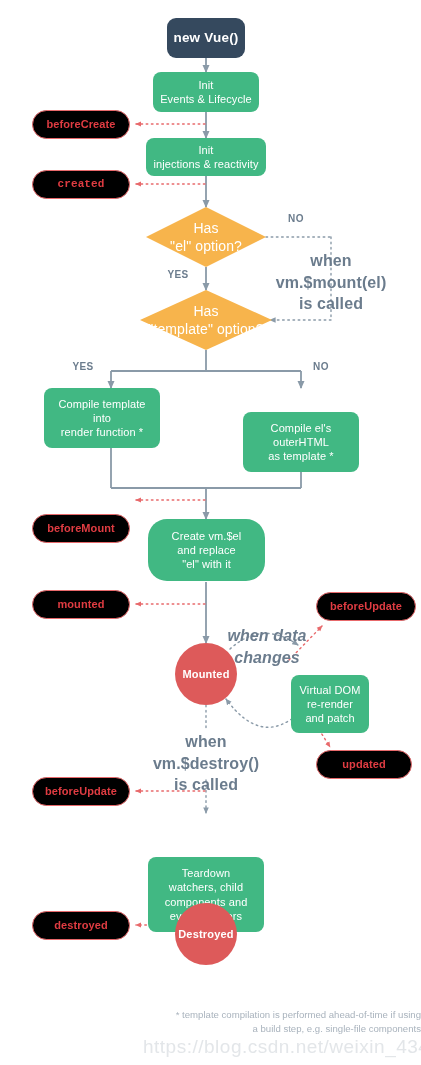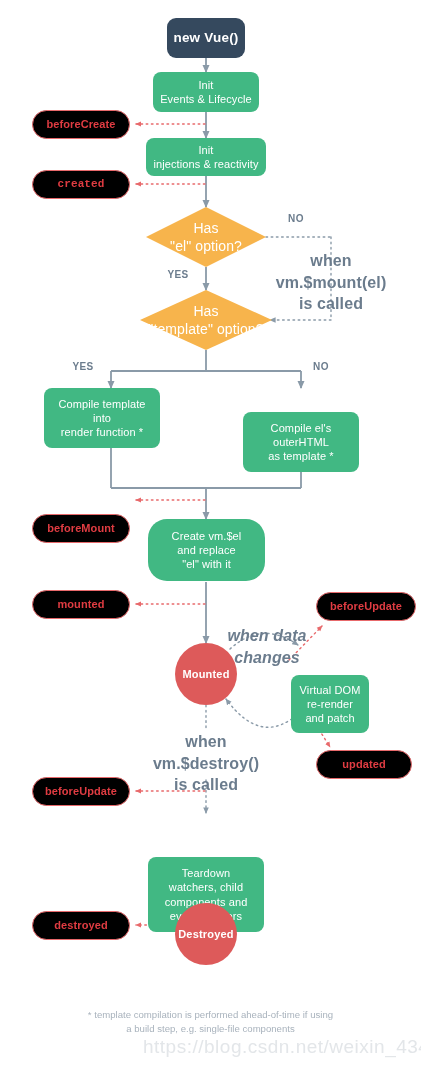--- a/index.html
+++ b/index.html
@@ -107,21 +107,21 @@
   }
   .edge-label.multi {
     letter-spacing: .1px;
     font-size: 16px;
   }
   
   .footnote {
     position: absolute;
     left: 0;
     right: 0;
-    text-align: center;
+    text-align: right;
     color: #a9b3bd;
     font-size: 9.6px;
     line-height: 1.5;
     white-space: pre-line;
   }
   
   .watermark {
     position: absolute;
     color: #e3e6e9;
     font-size: 19px;

